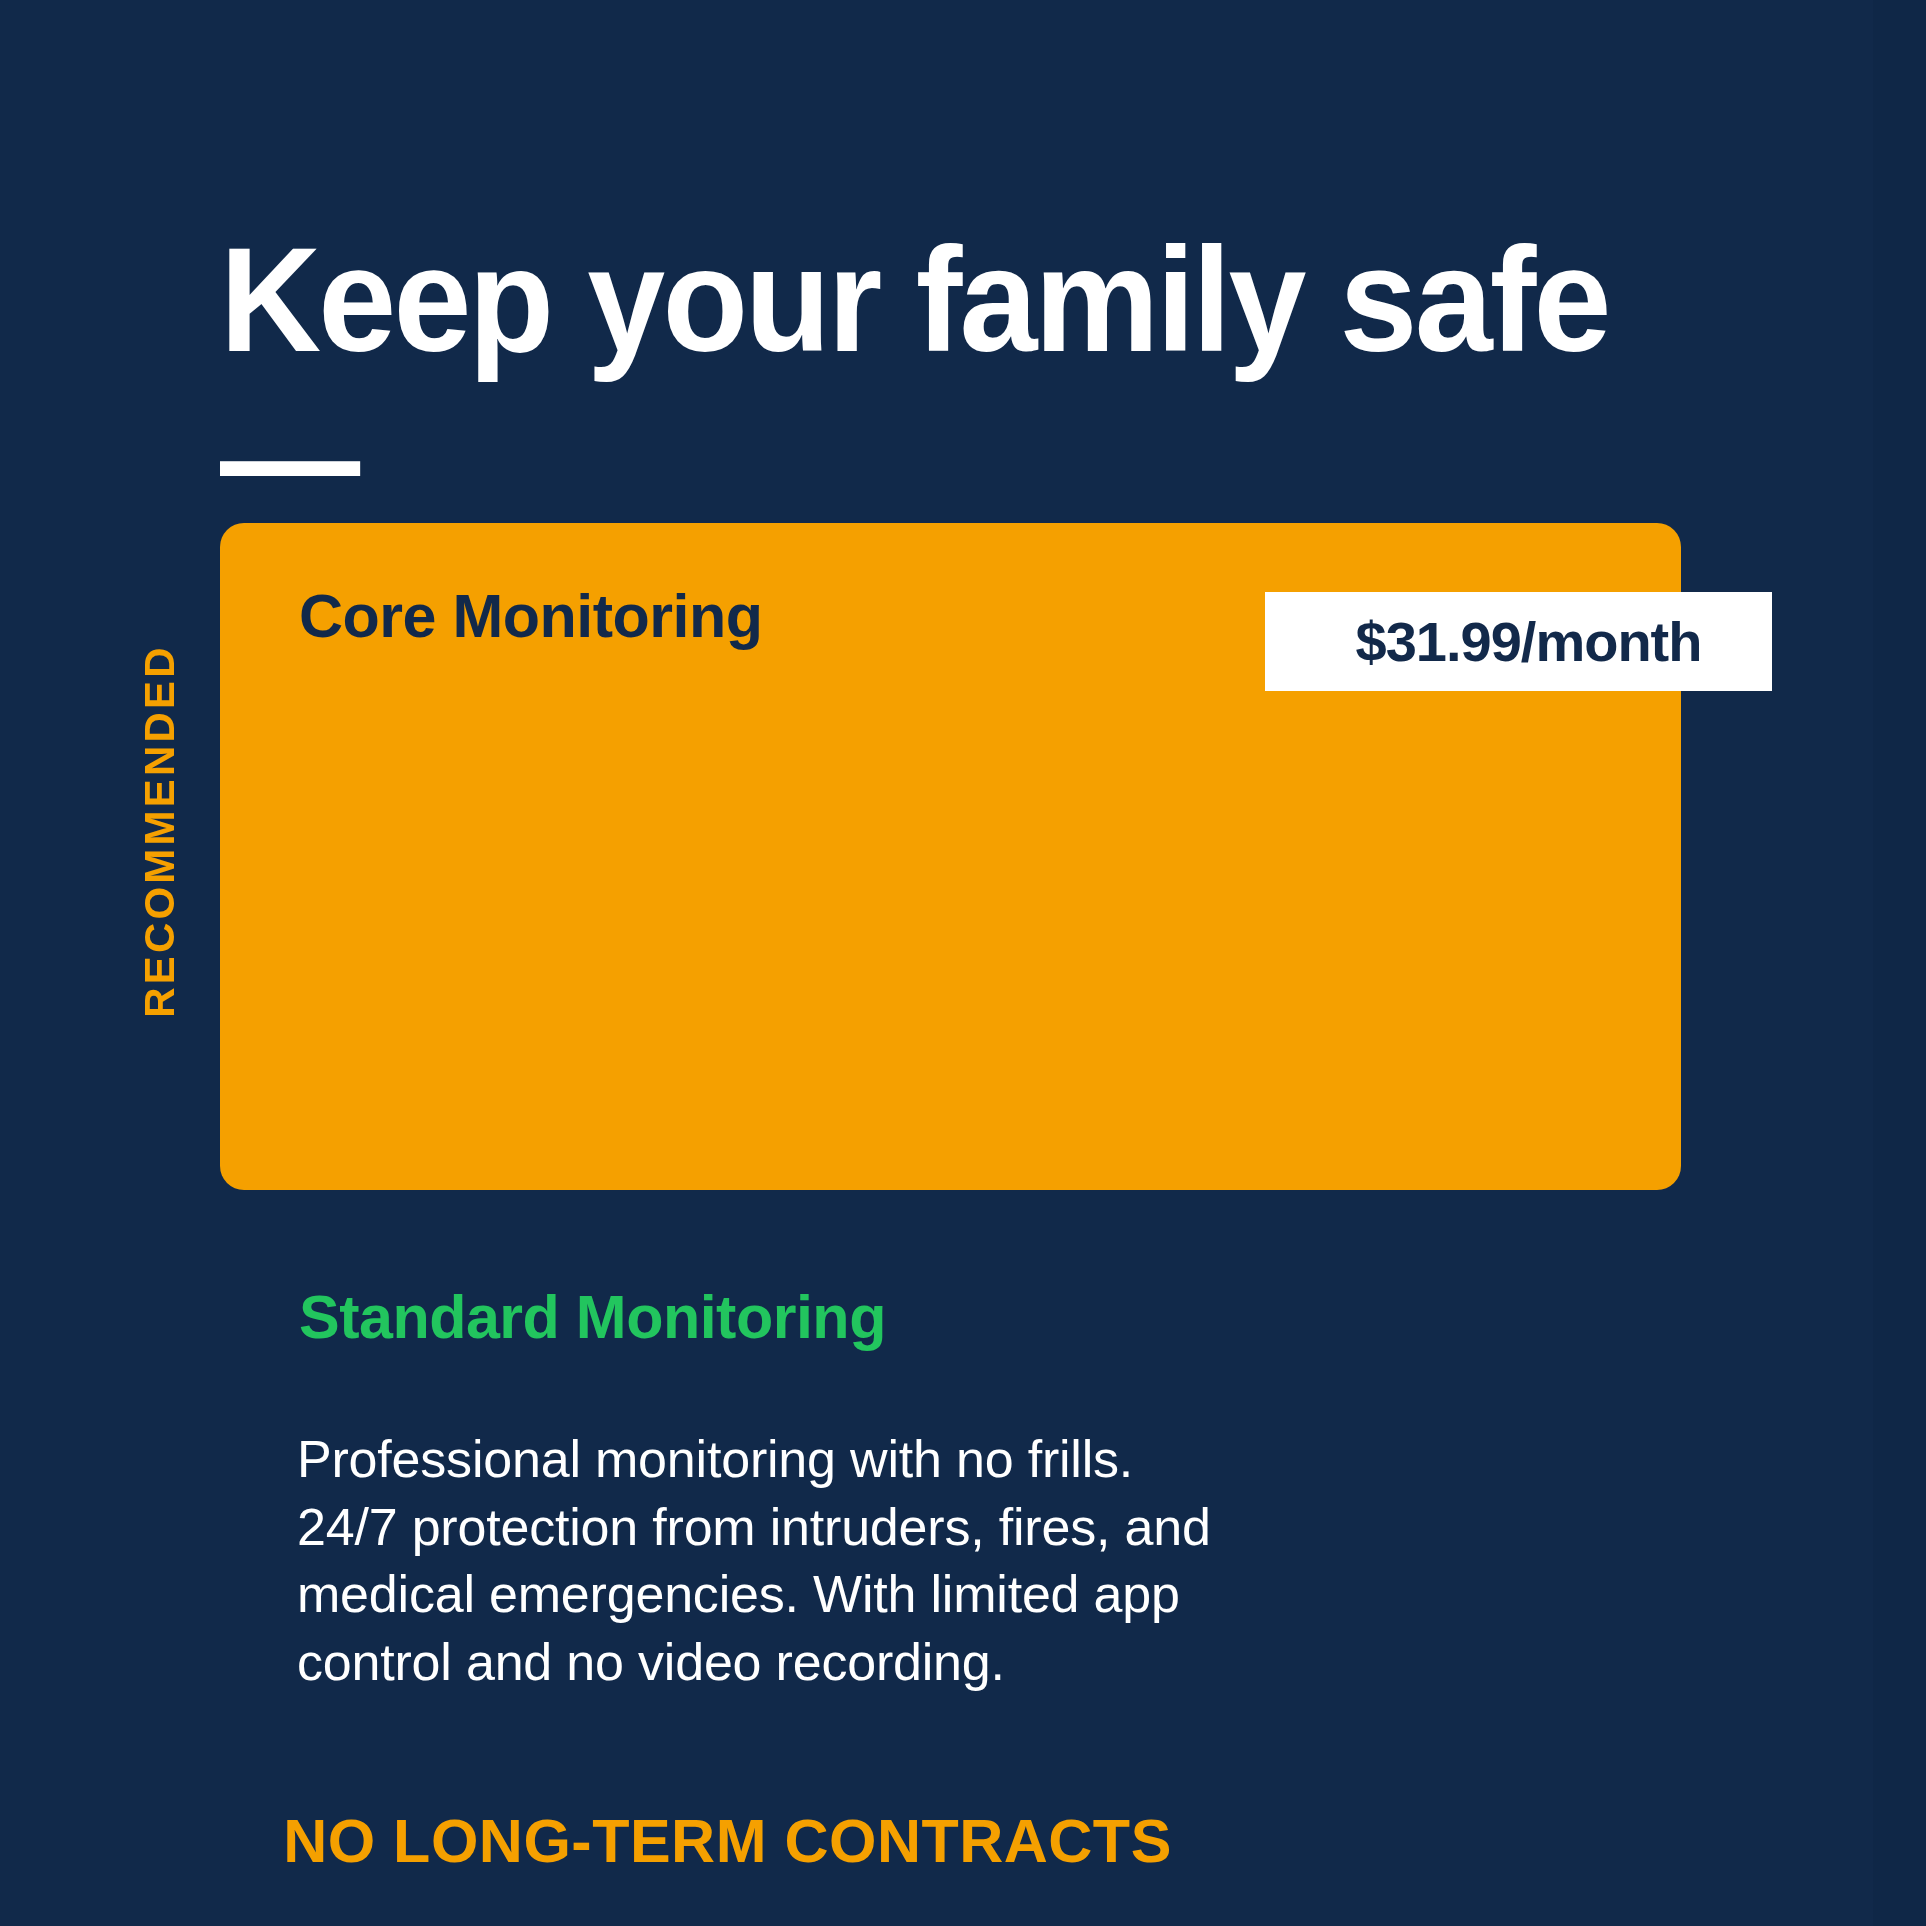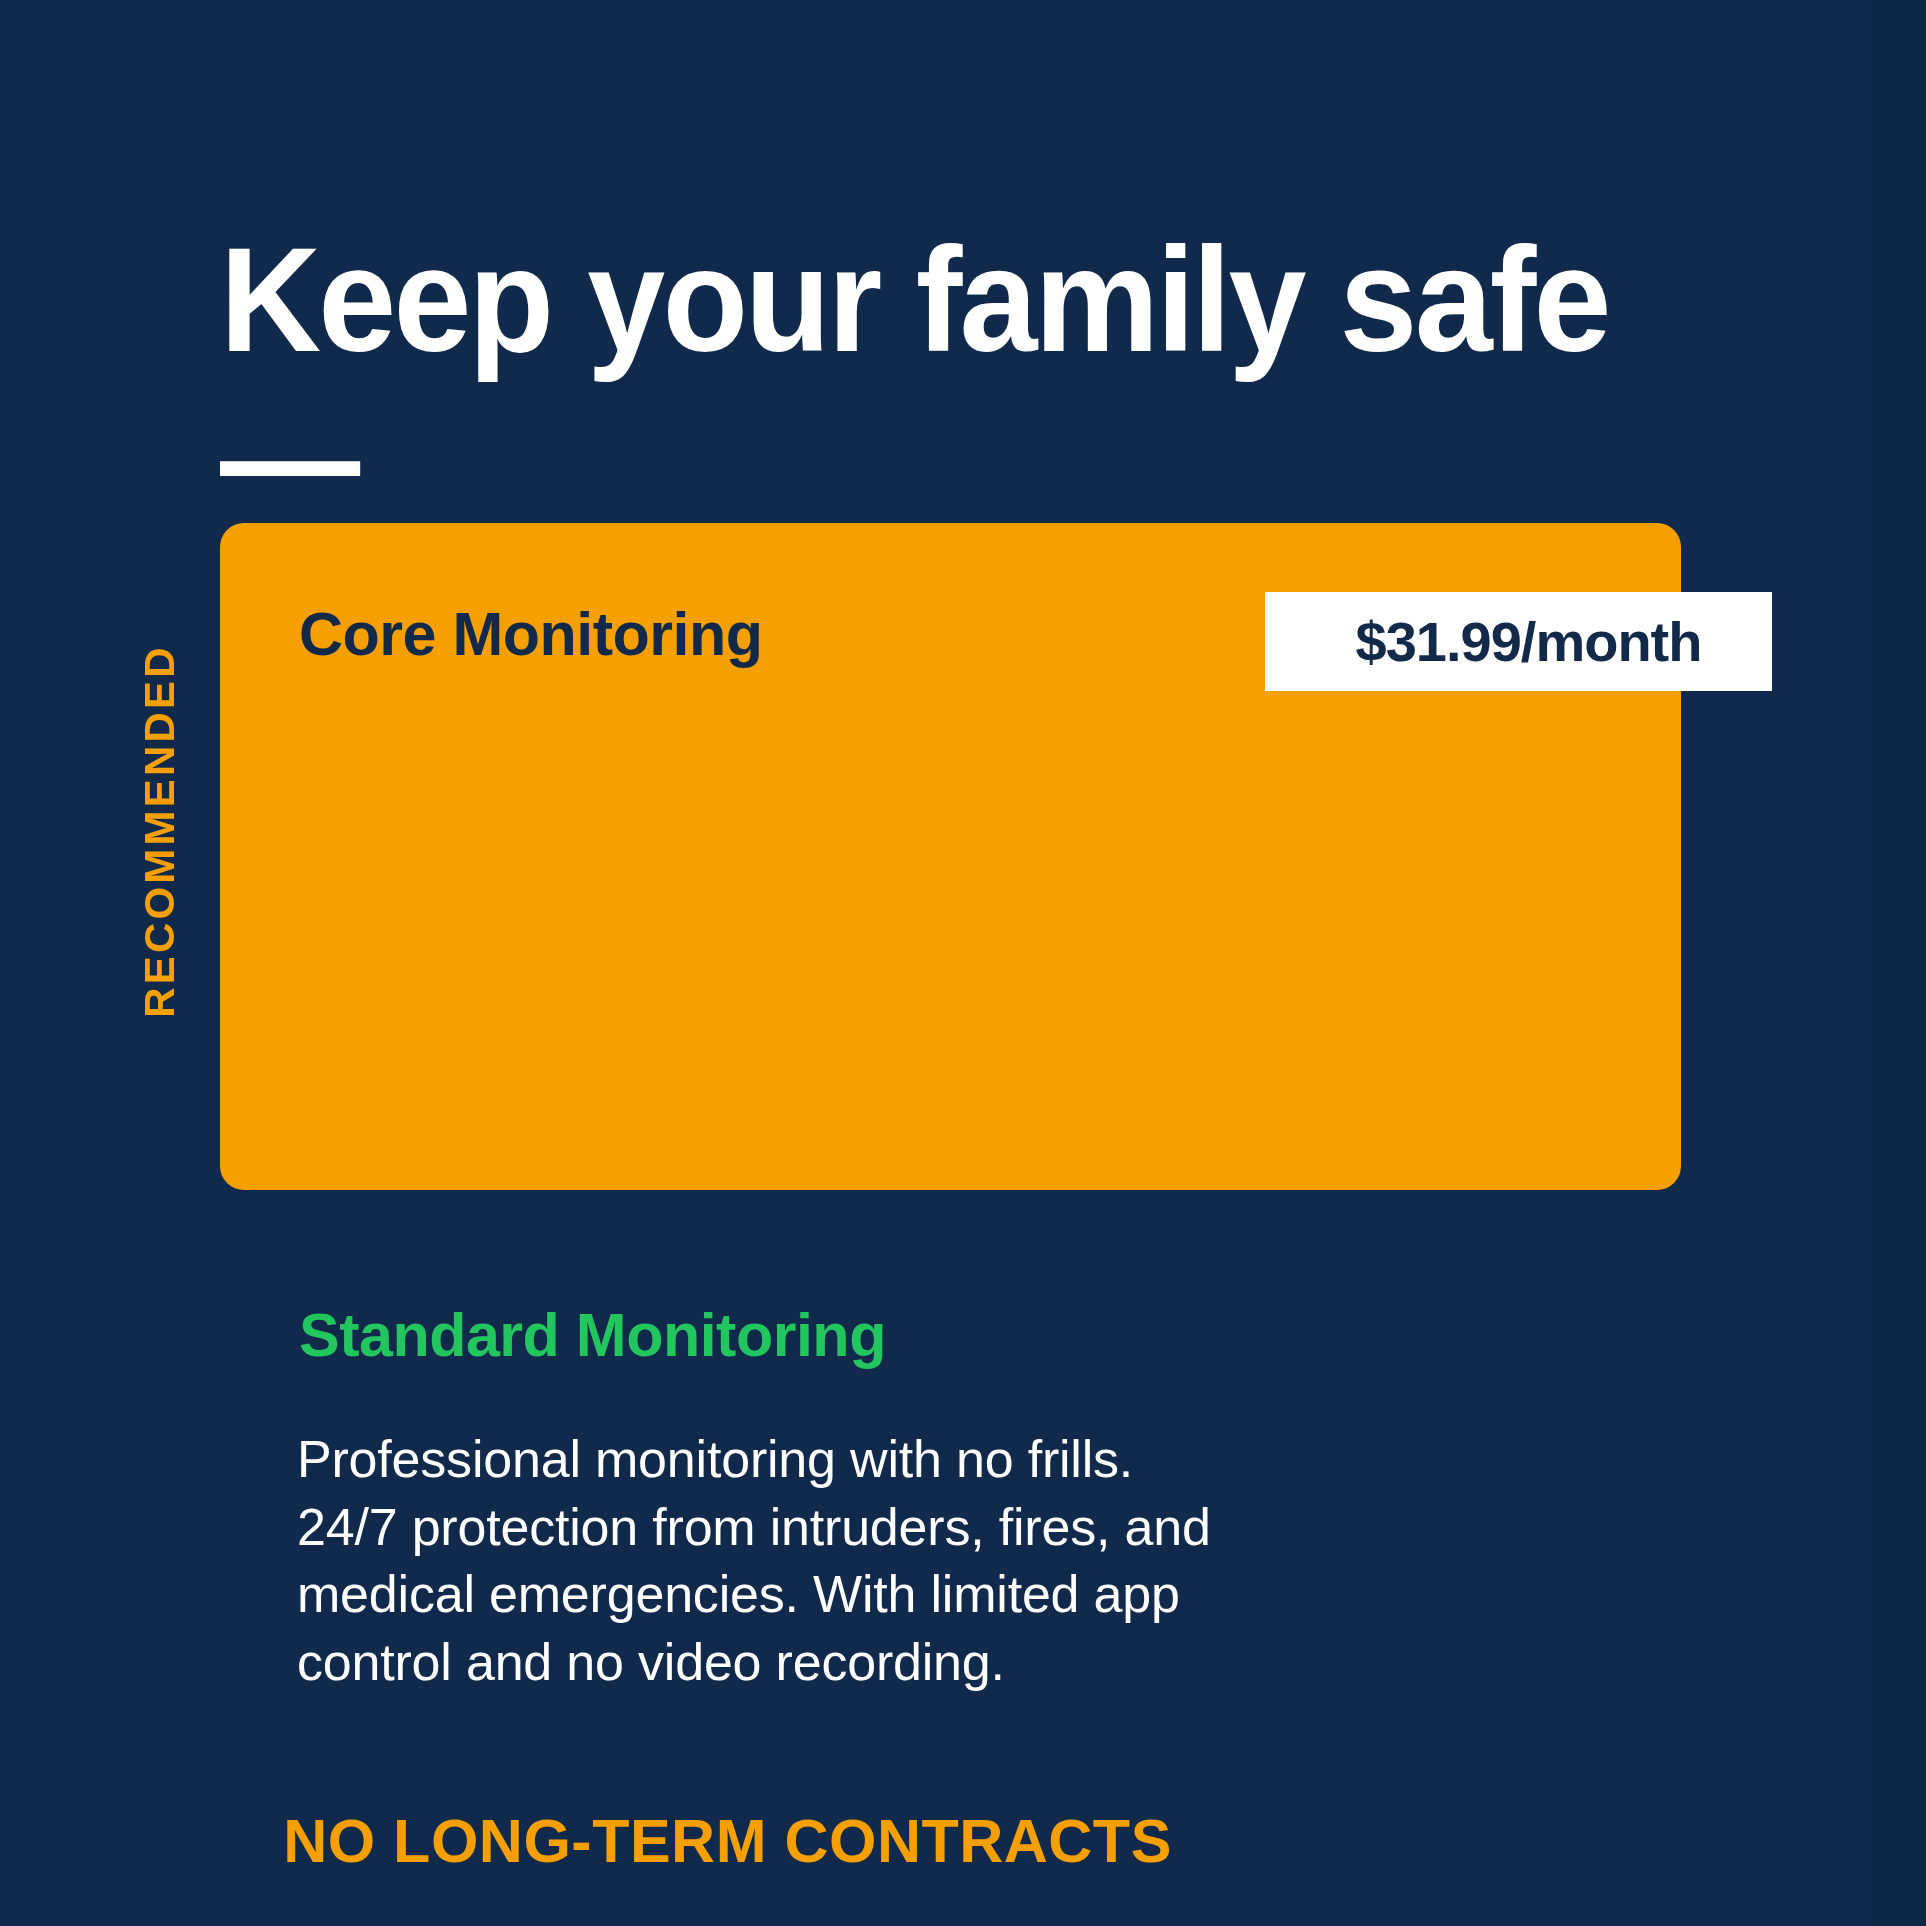--- a/index.html
+++ b/index.html
@@ -74,21 +74,20 @@
 
   .plan-head {
     position: absolute;
     left: 299px;
     top: 586px;
     color: #12294a;
     font-weight: 700;
     font-size: 61px;
     letter-spacing: -0.5px;
     line-height: 1;
-    margin-top: 18px;
   }
 
   .price-badge {
     position: absolute;
     background: #ffffff;
     color: #12294a;
     font-weight: 700;
     font-size: 56px;
     letter-spacing: -1px;
     display: flex;

